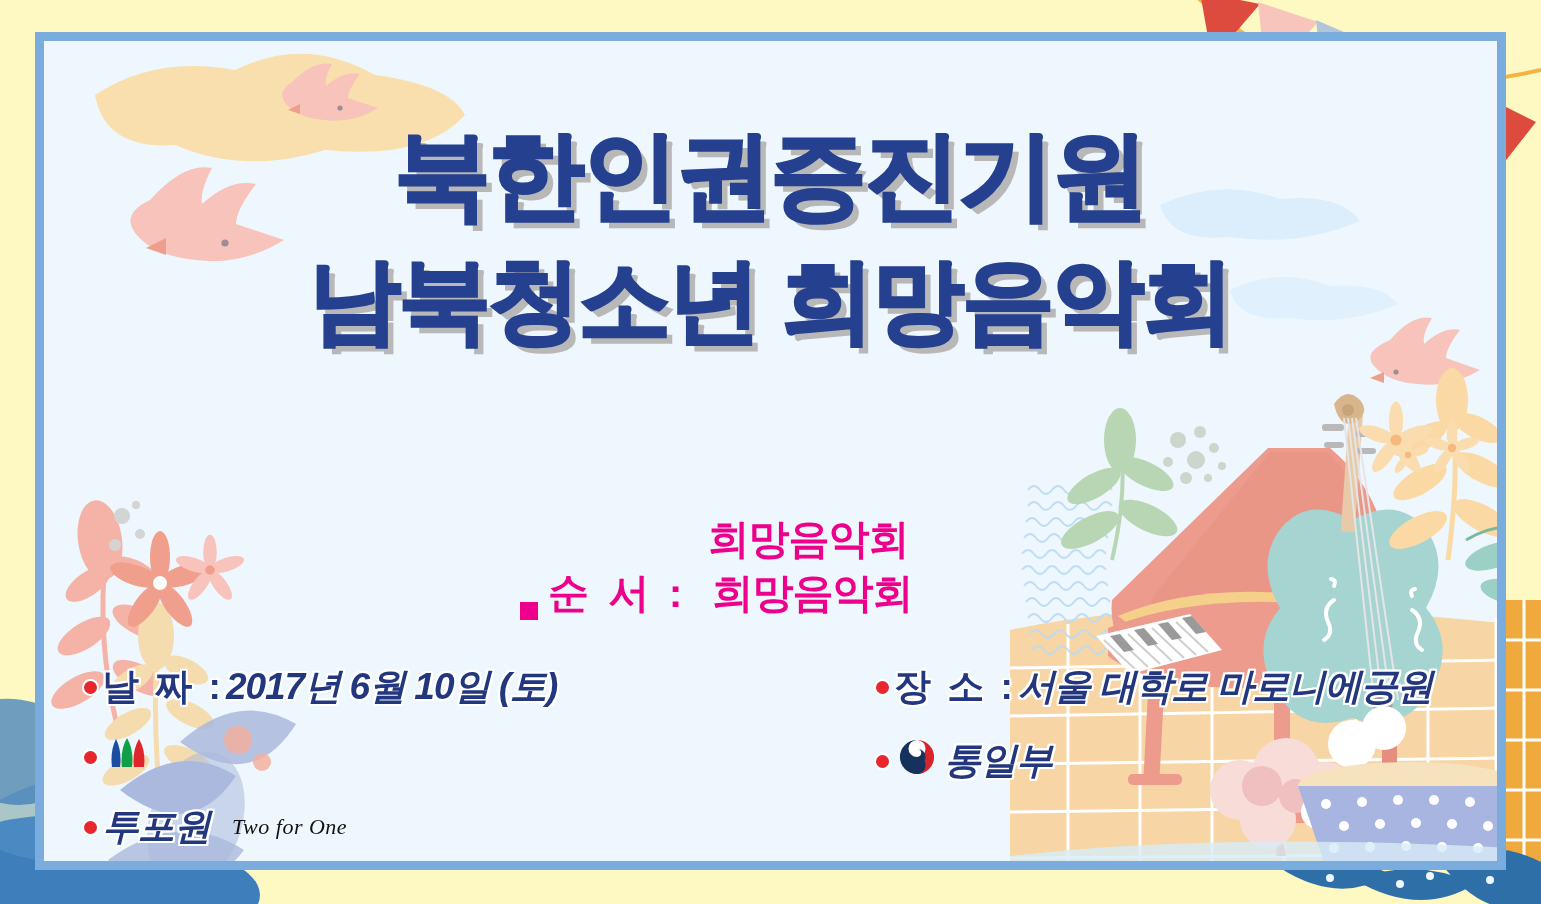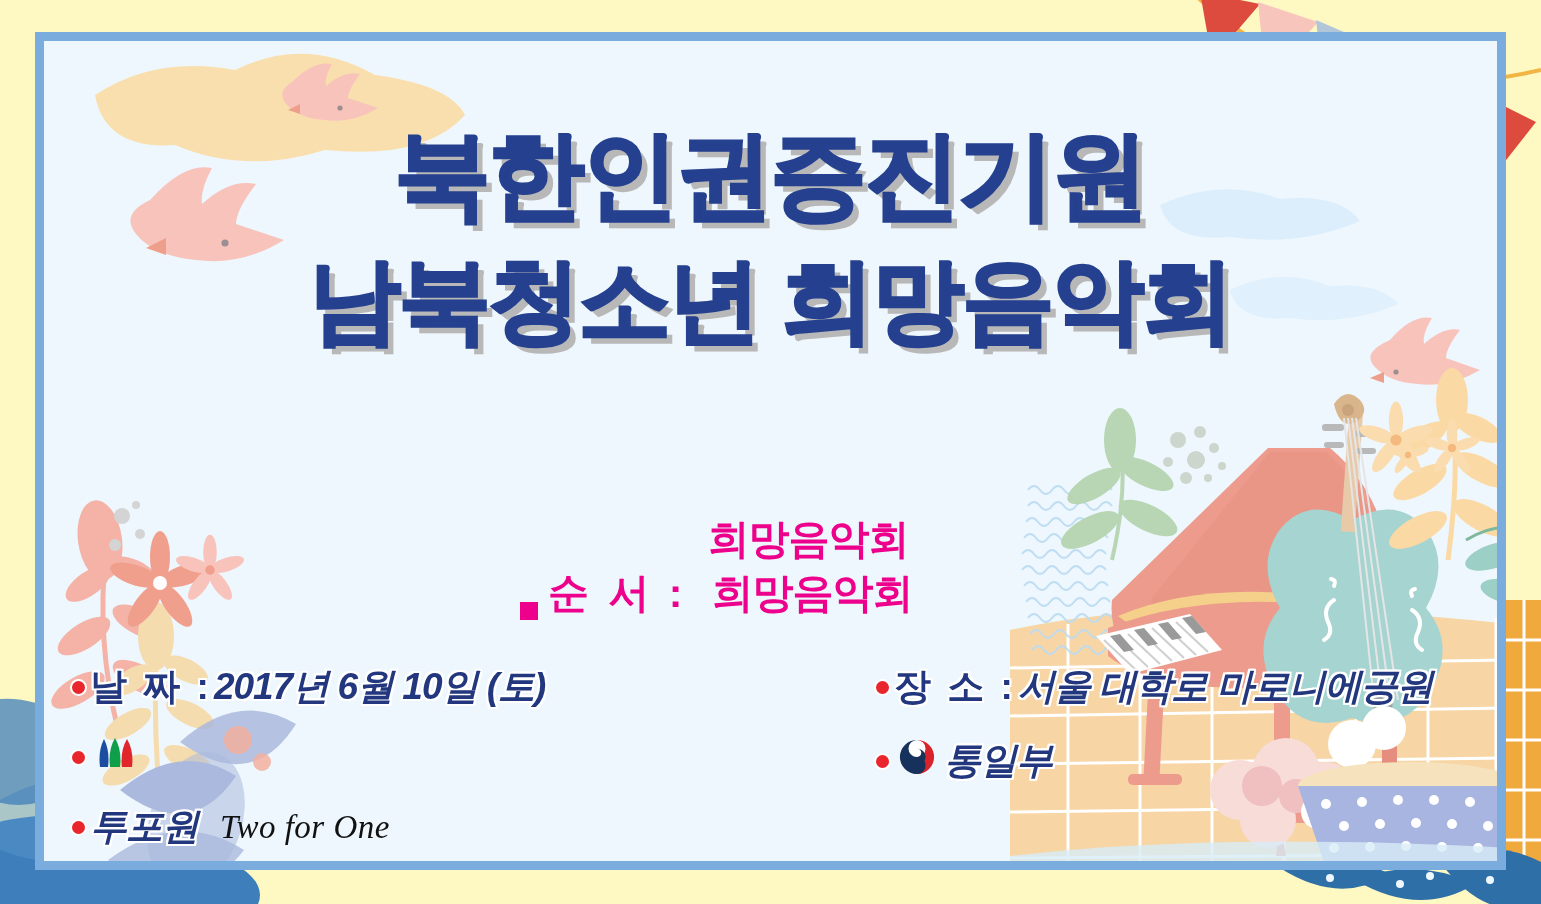--- a/index.html
+++ b/index.html
@@ -55,33 +55,33 @@
     display:inline-block;width:18px;height:18px;background:#ec008c;
     margin-right:10px;flex:none;
   }
   #program-label{letter-spacing:4px;margin-right:22px;white-space:nowrap;}
   #program-items{display:flex;flex-direction:column;}
   .program-item{white-space:nowrap;letter-spacing:-1px;}
   #program-item-2{text-align:left;margin-left:4px;}
 
   
   .info-col{position:absolute;color:#22377e;font-weight:bold;font-size:37px;}
-  #info-left{left:72px;top:662px;width:760px;}
+  #info-left{left:84px;top:662px;width:760px;}
   #info-right{left:876px;top:662px;width:620px;}
   .info-row{display:flex;align-items:center;margin-bottom:24px;white-space:nowrap;
     text-shadow:-2px -2px 0 #fff,2px -2px 0 #fff,-2px 2px 0 #fff,2px 2px 0 #fff,
                 0 -2px 0 #fff,0 2px 0 #fff,-2px 0 0 #fff,2px 0 0 #fff;}
   .dot{display:inline-block;width:13px;height:13px;border-radius:50%;background:#e8262c;
        margin-right:5px;flex:none;box-shadow:0 0 0 2px #fff;}
   .info-key{letter-spacing:3px;margin-right:2px;}
   .info-val{letter-spacing:-1px;font-style:italic;}
   .inline-logo{display:inline-block;margin:0 8px 0 4px;vertical-align:middle;flex:none;}
   #two-for-one{
     font-family:"Liberation Serif","DejaVu Serif",serif;
-    font-style:italic;font-weight:normal;color:#111;font-size:33px;
+    font-style:italic;font-weight:normal;color:#111;font-size:22px;
     margin-left:22px;letter-spacing:0.5px;text-shadow:none;
   }
 </style>
 </head>
 <body>
 
 <div id="poster">
 
   <svg class="layer" viewBox="0 0 1541 904" xmlns="http://www.w3.org/2000/svg">
 

